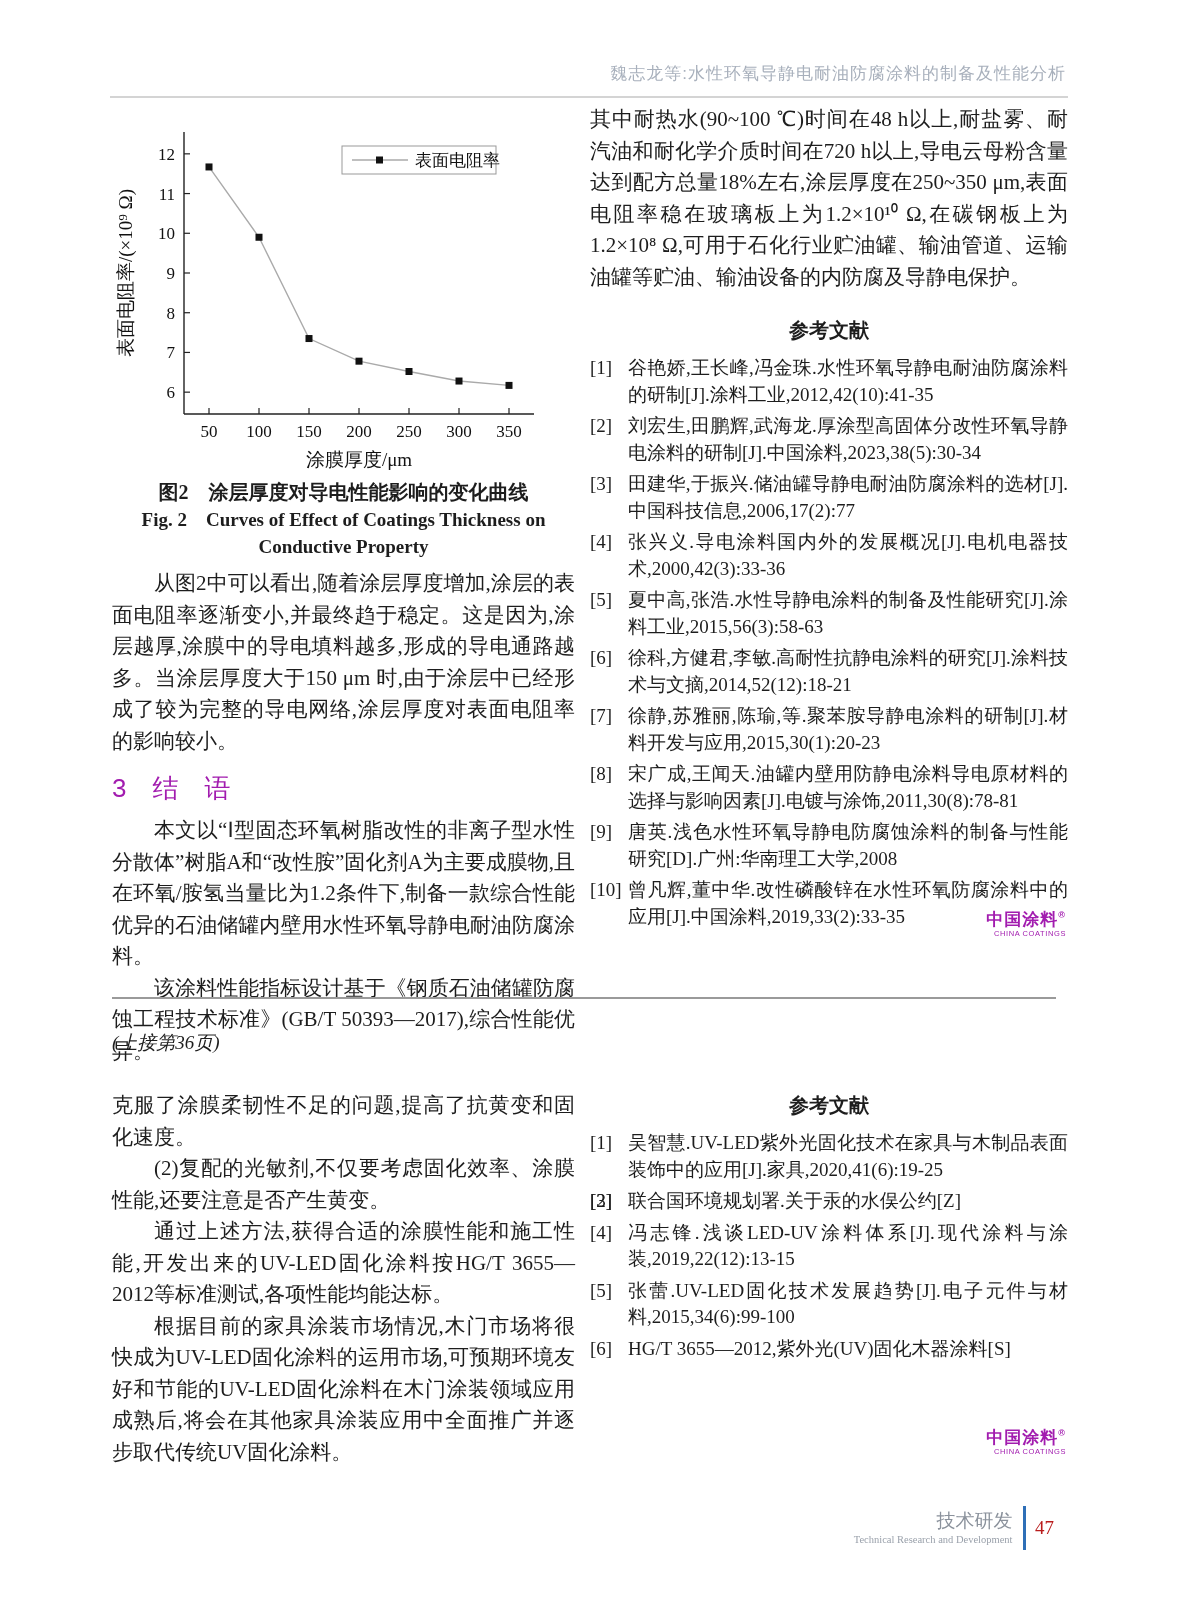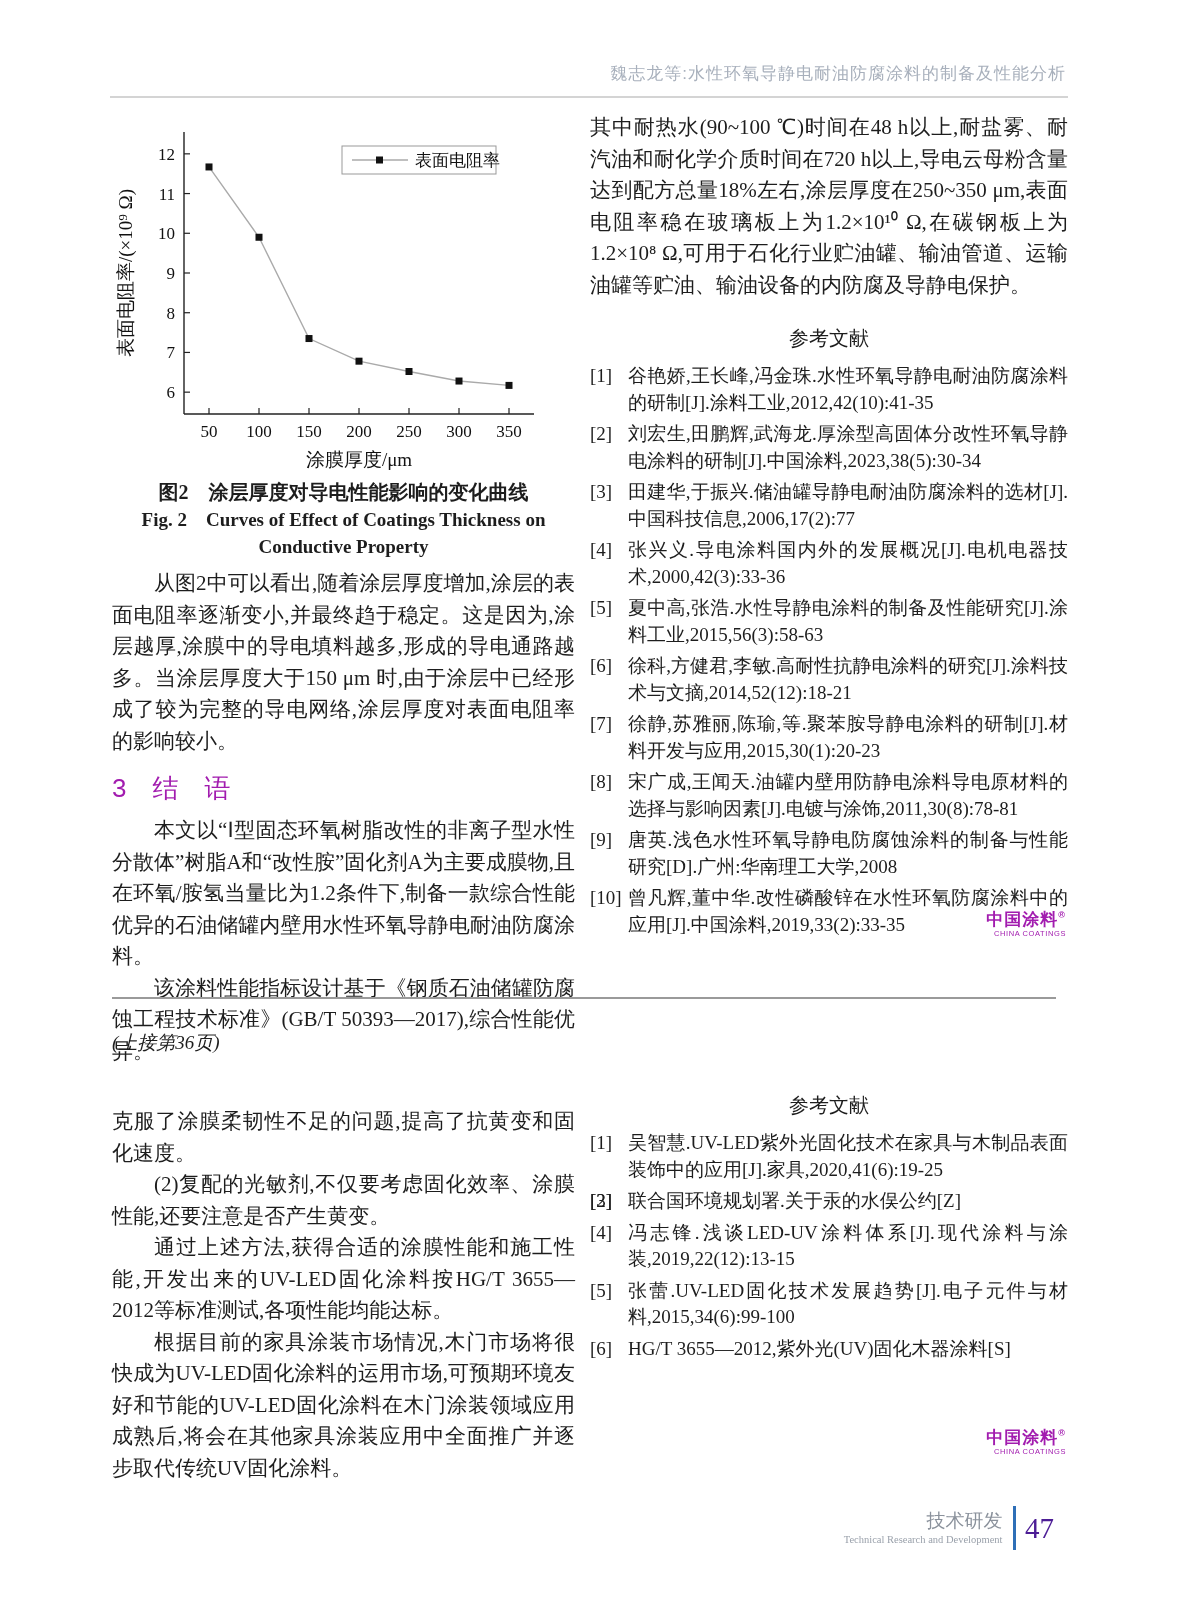--- a/index.html
+++ b/index.html
@@ -2,50 +2,50 @@
 <html><head>
 <meta charset="utf-8">
 <style>
   html,body{margin:0;padding:0;background:#ffffff;}
   .page{position:relative;width:1178px;height:1600px;background:#ffffff;
         font-family:"Liberation Serif",serif;color:#1d1d1d;overflow:hidden;}
   .running-head{position:absolute;top:62px;right:112px;
         font-family:"Liberation Sans",sans-serif;font-size:17px;color:#a8b0bc;letter-spacing:1px;}
   .head-rule{position:absolute;left:110px;right:110px;top:96px;border-top:2px solid #d4d4d4;}
   .col-left{position:absolute;left:112px;top:124px;width:463px;}
-  .col-right{position:absolute;left:590px;top:112px;width:478px;}
-  .col-left2{position:absolute;left:112px;top:1090px;width:463px;margin-top:16px;}
+  .col-right{position:absolute;left:590px;top:104px;width:478px;}
+  .col-left2{position:absolute;left:112px;top:1090px;width:463px;}
   .col-right2{position:absolute;left:590px;top:1090px;width:478px;}
   #chart{width:452px;height:350px;}
   .body-para{font-size:21px;line-height:31.5px;text-align:justify;margin:0;}
   .indent{text-indent:2em;}
   .fig-caption-cn{margin-top:4px;text-align:center;font-weight:bold;font-size:20px;line-height:28px;}
   .fig-caption-en{text-align:center;font-weight:bold;font-size:19px;line-height:27px;}
   .section-heading{margin:14px 0 10px 0;font-family:"Liberation Sans",sans-serif;
         font-size:26px;font-weight:normal;color:#a21caf;line-height:34px;}
-  .refs-title{margin-top:22px;text-align:center;font-weight:normal;font-size:20px;line-height:30px;}
+  .refs-title{margin-top:22px;text-align:center;font-weight:bold;font-size:20px;line-height:30px;}
   .col-right2 .refs-title{margin-top:0;}
   .ref-list{list-style:none;margin:10px 0 0 0;padding:0;}
   .ref-item{position:relative;padding-left:38px;font-size:19px;line-height:26.5px;
         text-align:justify;margin-bottom:5px;}
   .ref-label{position:absolute;left:0;top:0;}
   .logo{position:absolute;text-align:right;font-family:"Liberation Sans",sans-serif;color:#a21caf;}
   #logo1{right:112px;top:906px;}
   #logo2{right:112px;top:1424px;}
   .logo-cn{font-weight:bold;font-size:17px;letter-spacing:1px;line-height:18px;}
   .logo-mark{font-size:9px;vertical-align:super;}
   .logo-en{font-size:7.5px;letter-spacing:0.6px;line-height:9px;}
   .divider{position:absolute;left:112px;width:944px;top:997px;border-top:2px solid #9a9a9a;}
   .cont-note{position:absolute;left:112px;top:1030px;font-size:19px;font-style:italic;}
   .footer{position:absolute;right:124px;top:1506px;display:flex;align-items:center;}
   .footer-text{text-align:right;color:#8b929c;}
   .footer-cn{font-size:19px;font-family:"Liberation Sans",sans-serif;line-height:24px;}
   .footer-en{font-size:10.5px;color:#9aa1ab;line-height:14px;}
   .footer-bar{width:3.5px;height:44px;background:#2e6fb7;margin:0 9px 0 10px;}
-  .footer-num{font-size:29px;color:#4c1d95;}
+  .footer-num{font-size:19px;color:#b91c1c;}
   p{margin:0;}
 </style>
 </head>
 <body>
 
 <div class="page">
 
   <div class="running-head">魏志龙等:水性环氧导静电耐油防腐涂料的制备及性能分析</div>
   <div class="head-rule"></div>
 

